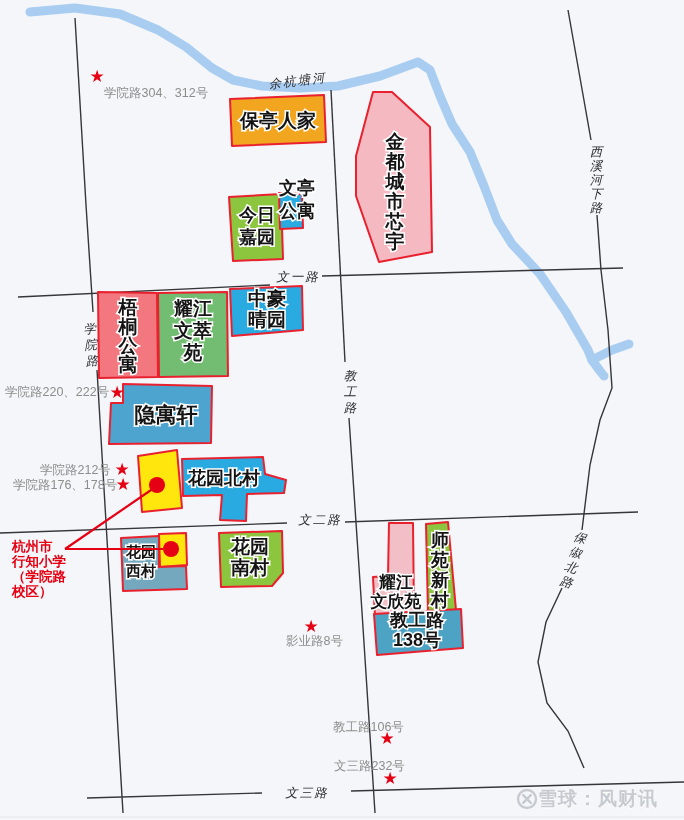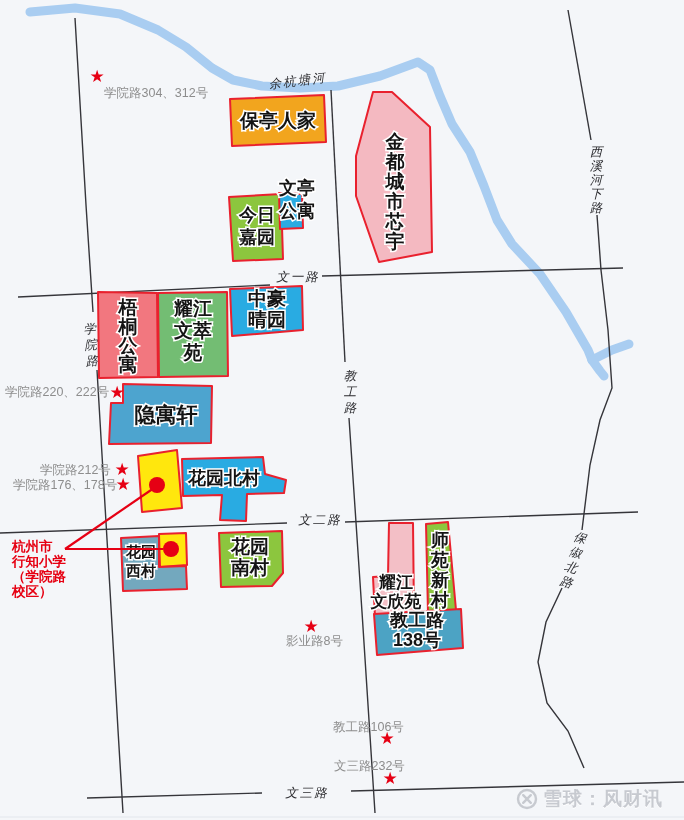--- a/index.html
+++ b/index.html
@@ -6,21 +6,21 @@
   #stage{position:relative;width:684px;height:820px;background:#f4f6f9;overflow:hidden;
          font-family:"Liberation Sans",sans-serif;}
   #map-svg{position:absolute;left:0;top:0;}
   .block-label{font-family:"Liberation Sans",sans-serif;font-weight:bold;fill:#141414;
                stroke:#ffffff;stroke-width:3px;paint-order:stroke;text-anchor:middle;}
   .road-label{font-family:"DejaVu Serif",serif;font-style:italic;fill:#2a2a2e;
               font-size:12.5px;text-anchor:middle;letter-spacing:2px;}
   .addr-label{font-family:"Liberation Sans",sans-serif;fill:#8d8d8d;font-size:12.5px;}
   .school-label{font-family:"Liberation Sans",sans-serif;font-weight:bold;fill:#e60012;font-size:13.5px;}
   .star{font-family:"DejaVu Sans",sans-serif;font-size:17px;fill:#e60014;text-anchor:middle;}
-  #watermark{position:absolute;left:516px;top:786px;display:flex;align-items:center;gap:5px;
+  #watermark{position:absolute;left:516px;top:786px;display:flex;align-items:center;
              color:#c7cad0;font-weight:bold;font-size:19px;letter-spacing:1px;
              text-shadow:0 1px 0 #ffffff;}
 </style>
 </head>
 <body>
 
 <div id="stage">
   <svg id="map-svg" width="684" height="820" viewBox="0 0 684 820">
       <polyline points="30,12 75,8 120,14 158,30 186,47 212,68 233,80 262,86 300,88 338,86 380,76 418,62 430,70 440,96 452,124 470,152 484,186 497,220 512,244 540,274 566,312 588,350 592,360" fill="none" stroke="#a9cdf1" stroke-width="9" stroke-linecap="round" stroke-linejoin="round"></polyline>
       <polyline points="592,360 612,350 629,344" fill="none" stroke="#a9cdf1" stroke-width="9" stroke-linecap="round" stroke-linejoin="round"></polyline>

